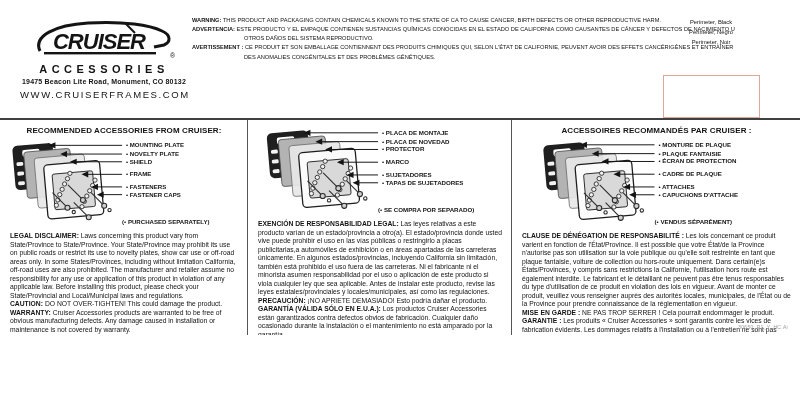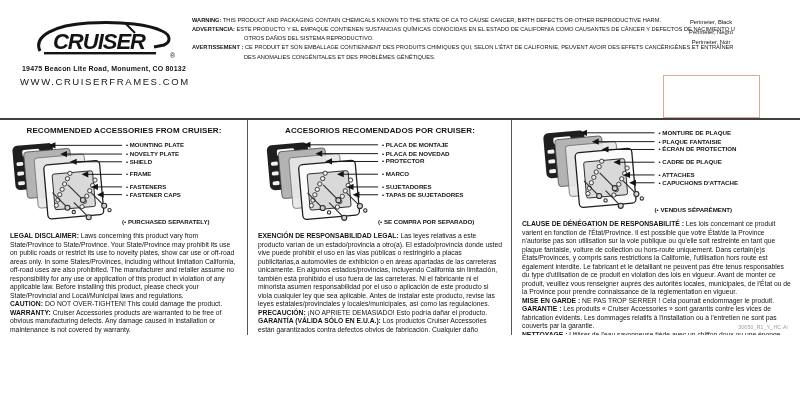--- a/index.html
+++ b/index.html
@@ -115,20 +115,21 @@
 <div class="page">
 
   <div class="logo">
     <svg width="152" height="44" viewBox="0 0 152 44">
       <path d="M12,33 C5,18 27,7 60,5 C96,3 122,7 134,13 C143,17 143,24 136,27 L126,29" fill="none" stroke="#141414" stroke-width="3"></path>
       <line x1="98" y1="6" x2="107" y2="15" stroke="#141414" stroke-width="2"></line>
       <text x="71" y="31" text-anchor="middle" font-size="22" font-weight="bold" font-style="italic" letter-spacing="-1" fill="#141414">CRUISER</text>
       <rect x="16" y="34" width="112" height="2.4" fill="#141414"></rect>
       <text x="142" y="40" font-size="7" fill="#141414">®</text>
     </svg>
+    <div class="logo-sub">ACCESSORIES</div>
     <div class="logo-addr">19475 Beacon Lite Road, Monument, CO 80132</div>
     <div class="logo-web">WWW.CRUISERFRAMES.COM</div>
   </div>
 
   <div class="warnings">
     <p><b>WARNING:</b> <span>THIS PRODUCT AND PACKAGING CONTAIN CHEMICALS KNOWN TO THE STATE OF CA TO CAUSE CANCER, BIRTH DEFECTS OR OTHER REPRODUCTIVE HARM.</span></p>
     <p><b>ADVERTENCIA:</b> <span>ESTE PRODUCTO Y EL EMPAQUE CONTIENEN SUSTANCIAS QUÍMICAS CONOCIDAS EN EL ESTADO DE CALIFORNIA COMO CAUSANTES DE CÁNCER Y DEFECTOS DE NACIMIENTO U OTROS DAÑOS DEL SISTEMA REPRODUCTIVO.</span></p>
     <p><b>AVERTISSEMENT :</b> <span>CE PRODUIT ET SON EMBALLAGE CONTIENNENT DES PRODUITS CHIMIQUES QUI, SELON L'ÉTAT DE CALIFORNIE, PEUVENT AVOIR DES EFFETS CANCÉRIGÈNES ET ENTRAÎNER DES ANOMALIES CONGÉNITALES ET DES PROBLÈMES GÉNÉTIQUES.</span></p>
   </div>
 
@@ -158,41 +159,41 @@
       <div class="body">
         <p><b>LEGAL DISCLAIMER:</b> <span>Laws concerning this product vary from State/Province to State/Province. Your State/Province may prohibit its use on public roads or restrict its use to novelty plates, show car use or off-road areas only. In some States/Provinces, including without limitation California, off-road uses are also prohibited. The manufacturer and retailer assume no responsibility for any use or application of this product in violation of any applicable law. Before installing this product, please check your State/Provincial and Local/Municipal laws and regulations.</span></p>
         <p><b>CAUTION:</b> <span>DO NOT OVER-TIGHTEN! This could damage the product.</span></p>
         <p><b>WARRANTY:</b> <span>Cruiser Accessories products are warranted to be free of obvious manufacturing defects. Any damage caused in installation or maintenance is not covered by warranty.</span></p>
         <p><b>CLEANING:</b> <span>Use warm soapy water with a soft cloth or sponge. No abrasives or cleansing powders.</span></p>
       </div>
       <div class="origin">MADE IN CHINA</div>
     </section>
 
     <section class="col col-es">
-      <h2 class="col-title">ACCESORIOS RECOMENDADOS POR CRUISER:</h2>
       <svg class="diagram" viewBox="0 0 236 98">
         <use href="#assembly-art"></use>
         <text class="lbl" x="120" y="11">• PLACA DE MONTAJE</text>
         <text class="lbl" x="120" y="20">• PLACA DE NOVEDAD</text>
         <text class="lbl" x="120" y="28">• PROTECTOR</text>
         <text class="lbl" x="120" y="41">• MARCO</text>
         <text class="lbl" x="120" y="54">• SUJETADORES</text>
         <text class="lbl" x="120" y="62">• TAPAS DE SUJETADORES</text>
         <text class="note" x="116" y="90">(• SE COMPRA POR SEPARADO)</text>
       </svg>
       <div class="body">
         <p><b>EXENCIÓN DE RESPONSABILIDAD LEGAL:</b> <span>Las leyes relativas a este producto varían de un estado/provincia a otro(a). El estado/provincia donde usted vive puede prohibir el uso en las vías públicas o restringirlo a placas publicitarias,a automóviles de exhibición o en áreas apartadas de las carreteras únicamente. En algunos estados/provincias, incluyendo California sin limitación, también está prohibido el uso fuera de las carreteras. Ni el fabricante ni el minorista asumen responsabilidad por el uso o aplicación de este producto si viola cualquier ley que sea aplicable. Antes de instalar este producto, revise las leyes estatales/provinciales y locales/municipales, así como las regulaciones.</span></p>
         <p><b>PRECAUCIÓN:</b> <span>¡NO APRIETE DEMASIADO! Esto podría dañar el producto.</span></p>
         <p><b>GARANTÍA (VÁLIDA SÓLO EN E.U.A.):</b> <span>Los productos Cruiser Accessories están garantizados contra defectos obvios de fabricación. Cualquier daño ocasionado durante la instalación o el mantenimiento no está amparado por la garantía.</span></p>
         <p><b>LIMPIEZA:</b> <span>Utilice agua jabonosa tibia con un paño o esponja suave. No utilice polvos abrasivos o limpiadores.</span></p>
       </div>
       <div class="origin">HECHO EN CHINA</div>
     </section>
 
     <section class="col col-fr">
+      <h2 class="col-title">ACCESSOIRES RECOMMANDÉS PAR CRUISER :</h2>
       <svg class="diagram" viewBox="0 0 236 98">
         <use href="#assembly-art"></use>
         <text class="lbl" x="120" y="11">• MONTURE DE PLAQUE</text>
         <text class="lbl" x="120" y="20">• PLAQUE FANTAISIE</text>
         <text class="lbl" x="120" y="28">• ÉCRAN DE PROTECTION</text>
         <text class="lbl" x="120" y="41">• CADRE DE PLAQUE</text>
         <text class="lbl" x="120" y="54">• ATTACHES</text>
         <text class="lbl" x="120" y="62">• CAPUCHONS D'ATTACHE</text>
         <text class="note" x="116" y="90">(• VENDUS SÉPARÉMENT)</text>
       </svg>

